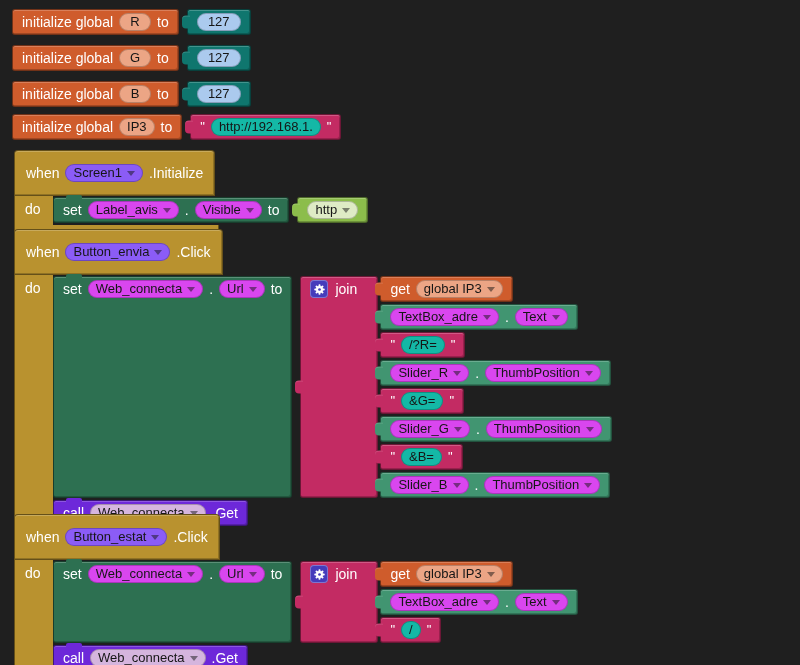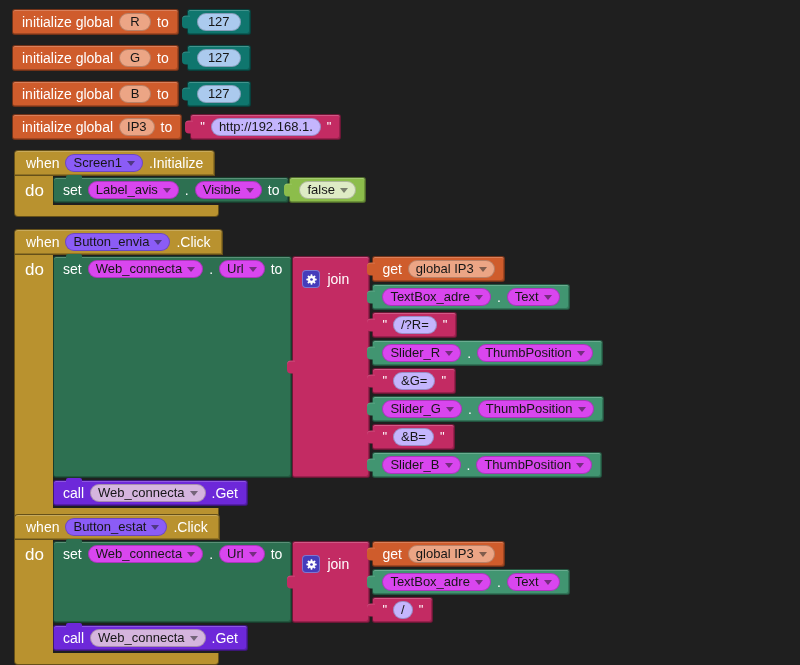--- a/index.html
+++ b/index.html
@@ -21,56 +21,56 @@
   .mgreen{background:#419571}
   .lgreen{background:#8CBD4B}
   .purple{background:#6d28d9}
 
   
   .field{background:#eee;color:#161616;border-radius:10px;padding:1px 8px;
     font-size:13px;line-height:16px;display:inline-flex;align-items:center;gap:5px;
     box-shadow:inset 0 0 0 1px rgba(0,0,0,.22);}
   .orange-f{background:#ECA585}
   .blue-f{background:#ABCAEE;min-width:28px;justify-content:center}
-  .pink-f{background:#c4b5fd}
+  .pink-f{background:#14b8a6}
   .gold-f{background:#8b5cf6}
   .green-f{background:#d946ef}
   .lgreen-f{background:#DEEBC5}
   .purple-f{background:#D5B5DE}
   .name-f{min-width:16px;justify-content:center}
 
   .dd-arrow{width:0;height:0;border-left:4px solid transparent;
     border-right:4px solid transparent;border-top:5px solid rgba(20,20,20,.5);}
   .q{color:#fff;font-size:13px;}
   .lbl{color:#fff;}
 
   
   .plug::before{content:"";position:absolute;left:-6px;top:50%;
     transform:translateY(-50%);width:8px;height:13px;border-radius:4px 0 0 4px;
     background:inherit;box-shadow:inset 0 1px 0 rgba(255,255,255,.18);}
   
   .stmt::after{content:"";position:absolute;top:-3px;left:12px;width:16px;height:5px;
     background:inherit;border-radius:2px 2px 0 0;}
 
   
-  .ev-header{border-radius:4px 4px 0 0;padding:3px 11px;}
+  .ev-header{border-radius:4px 4px 0 0;padding:13px 11px;}
   .ev-body{display:flex;align-items:stretch;}
   .ev-side{background:#B9922F;width:39px;box-sizing:border-box;
-    padding:5px 0 4px 10px;color:#fff;font-size:17px;
+    padding:5px 0 4px 10px;color:#fff;font-size:14px;
     border-left:1px solid rgba(0,0,0,.45);box-shadow:inset 0 0 0 0 transparent;}
   .ev-content{display:flex;flex-direction:column;gap:2px;padding:1px 0 2px 0;}
   .ev-footer{background:#B9922F;height:12px;width:205px;border-radius:0 0 4px 4px;
     border:1px solid rgba(0,0,0,.45);border-top:none;box-sizing:border-box;}
 
-  .stmt-row{display:flex;align-items:stretch;border-radius:12px;}
+  .stmt-row{display:flex;align-items:stretch;gap:8px;border-radius:12px;}
   .tall{align-items:flex-start;}
 
   
   .join-assembly{display:flex;align-items:stretch;}
-  .join-body{width:78px;box-sizing:border-box;align-items:flex-start;gap:7px;padding-top:13px;}
+  .join-body{width:78px;box-sizing:border-box;align-items:flex-start;gap:7px;padding-top:3px;}
   .join-args{display:flex;flex-direction:column;gap:2px;margin-left:2px;align-items:center;}
   .join-args > .blk{align-self:flex-start;}
 
   .gear{display:inline-flex;width:18px;height:18px;border-radius:4px;background:#453CBB;
     align-items:center;justify-content:center;flex:0 0 auto;
     box-shadow:inset 0 0 0 1px rgba(255,255,255,.3);}
 </style>
 </head>
 <body>
 
@@ -153,21 +153,21 @@
             </span>
             <span class="lbl">.</span>
             <span class="field green-f">
               <span>Visible</span>
               <span class="dd-arrow"></span>
             </span>
             <span class="lbl">to</span>
           </div>
           <div class="blk lgreen plug">
             <span class="field lgreen-f">
-              <span>false</span>
+              <span>http</span>
               <span class="dd-arrow"></span>
             </span>
           </div>
         </div>
       </div>
     </div>
     <div class="ev-footer"></div>
   </div>
 
   <div class="abs" style="top:229px;left:14px">

